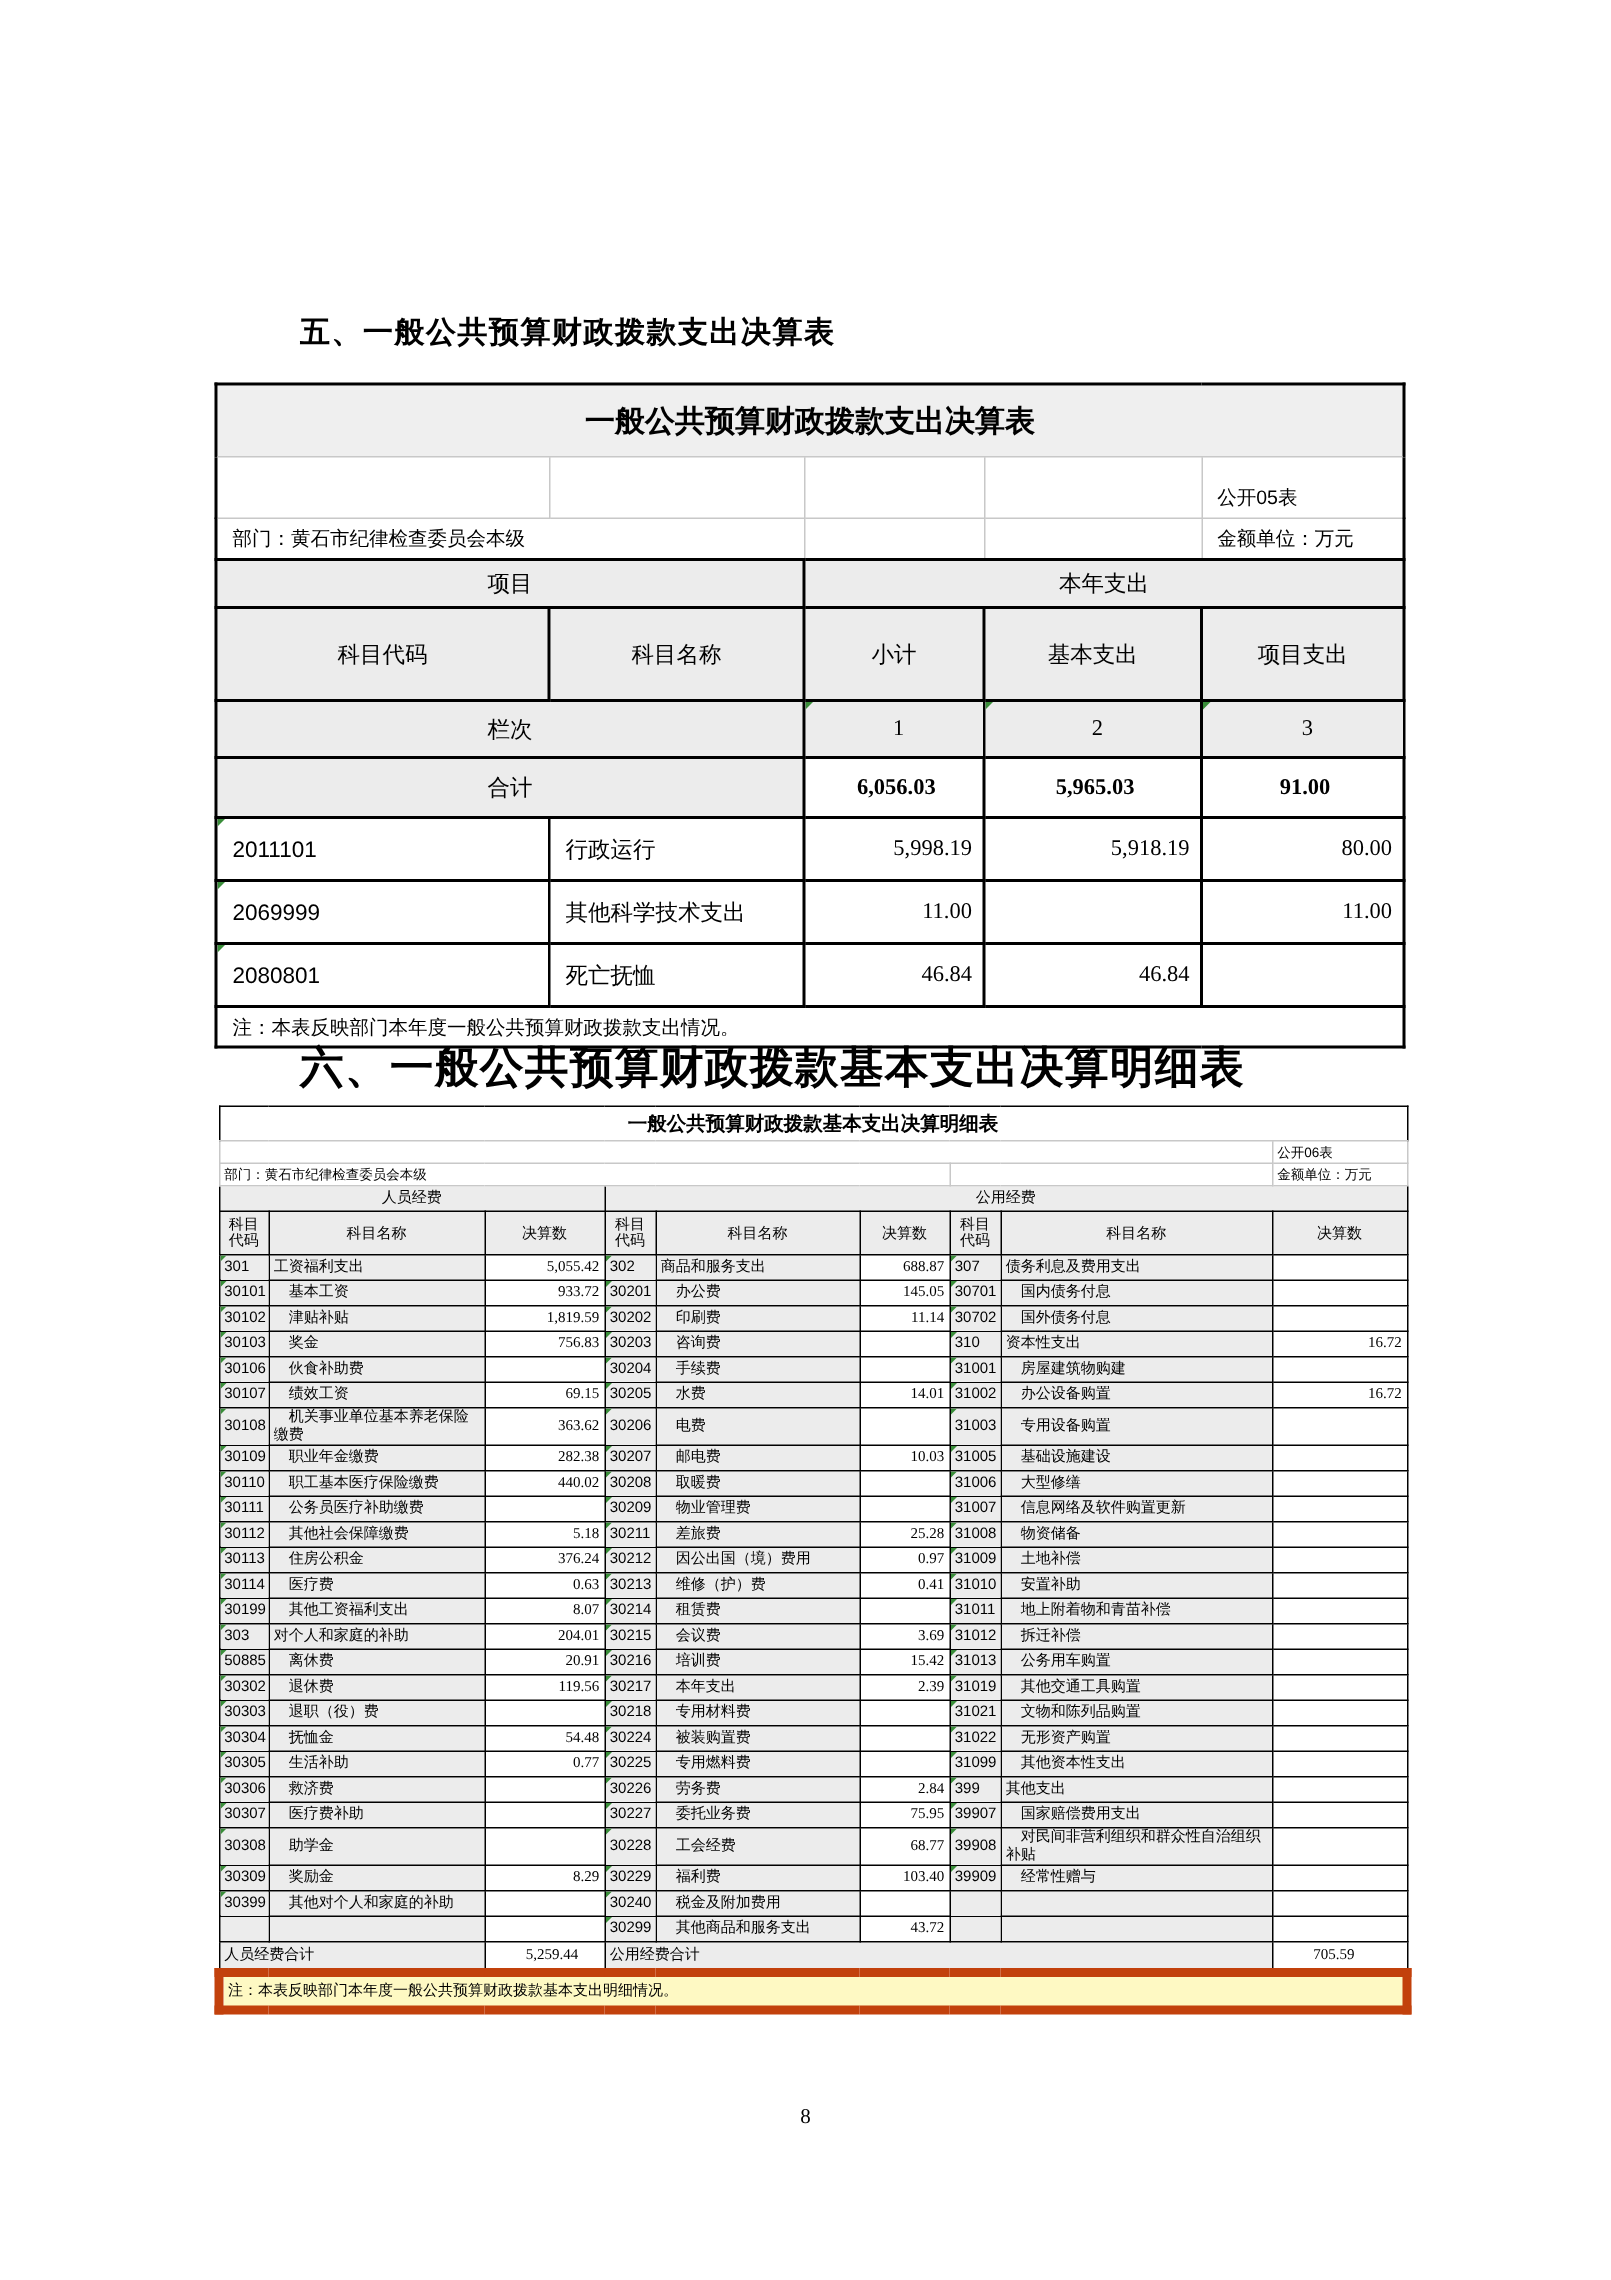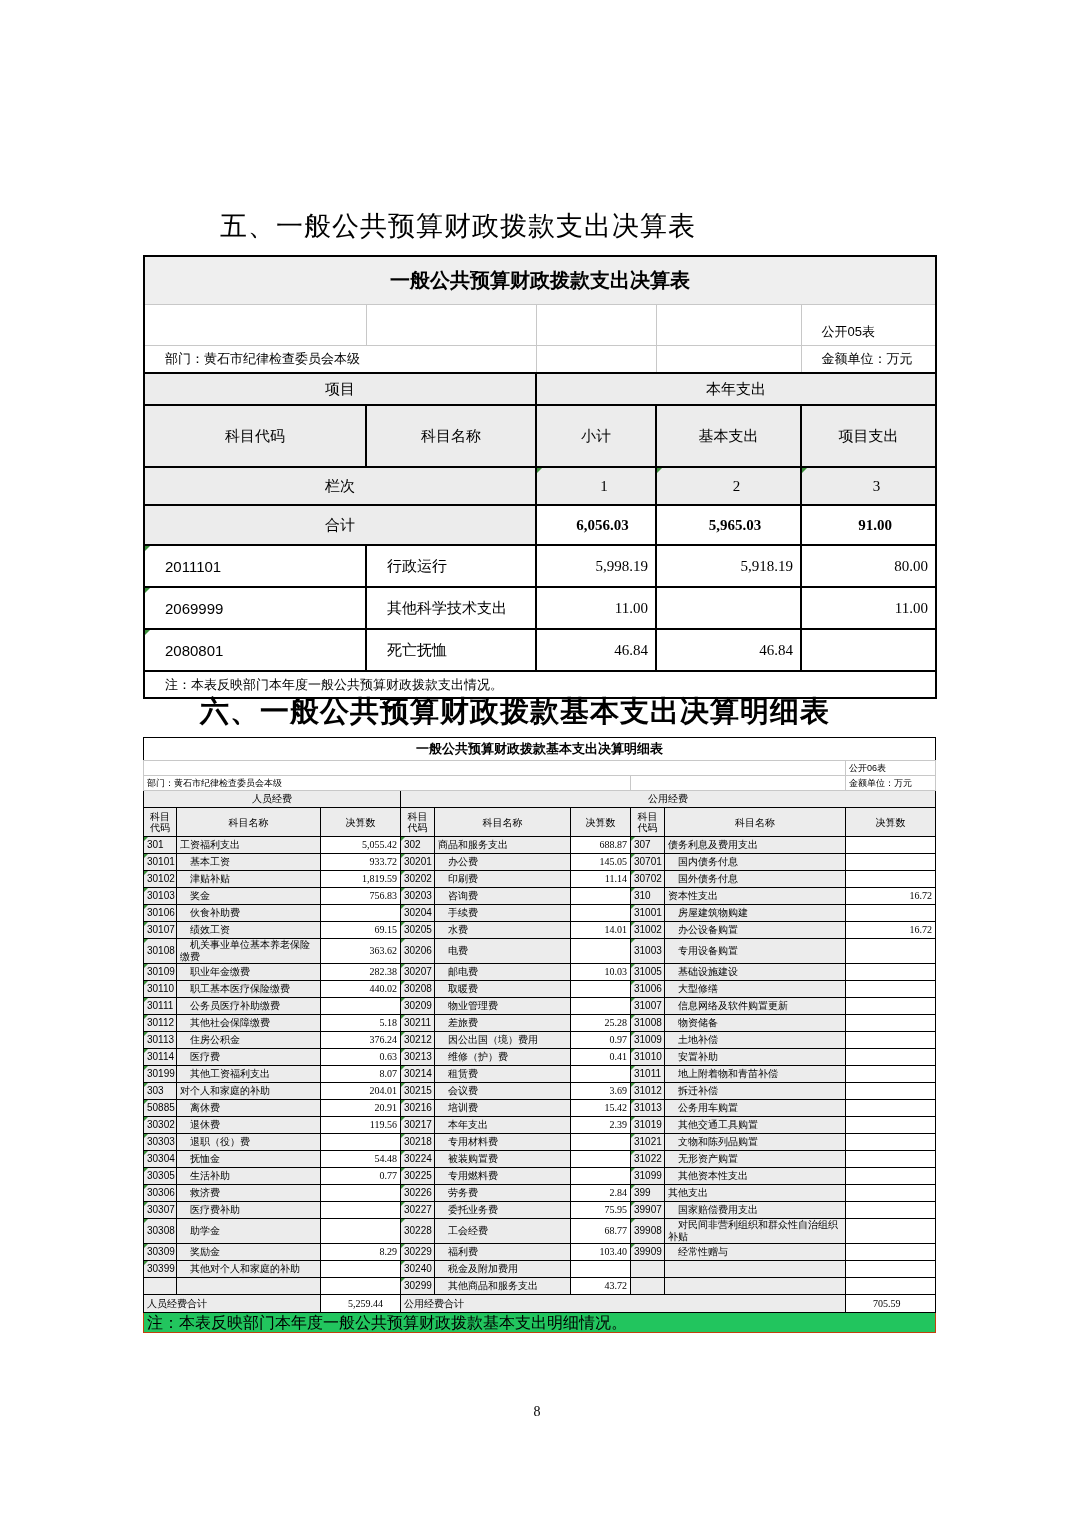--- a/index.html
+++ b/index.html
@@ -1,28 +1,28 @@
 <!DOCTYPE html>
 <html><head>
 <meta charset="utf-8">
 <style>
   html,body{margin:0;padding:0;background:#fff;}
   .page{
     position:relative;width:1074px;height:1520px;background:#ffffff;
     font-family:"Liberation Sans","DejaVu Sans",sans-serif;color:#000;
     overflow:hidden;
   }
-  .h1{position:absolute;left:200px;top:208px;font-size:27px;font-weight:normal;letter-spacing:1px;margin-left:20px;}
+  .h1{position:absolute;left:200px;top:208px;font-size:20px;font-weight:bold;letter-spacing:1px;}
   .h2{position:absolute;left:200px;top:692px;font-size:29px;font-weight:bold;letter-spacing:1px;}
   table{border-collapse:collapse;table-layout:fixed;position:absolute;left:143px;background:#fff;}
   td{overflow:hidden;vertical-align:middle;}
 
   
   .t1{top:255px;width:792px;border:2px solid #000;}
-  .t1 td{border:2px solid #000;font-size:15px;padding:0 20px;margin-left:16px;}
+  .t1 td{border:2px solid #000;font-size:15px;padding:0 10px;margin-left:16px;}
   .t1 tr.title td{height:47px;text-align:center;font-weight:bold;font-size:20px;background:#efefef;border-bottom:1px solid #c8c8c8;}
   .t1 tr.meta td{border:1px solid #c8c8c8;background:#fff;font-size:13px;height:26px;}
   .t1 tr.pub td{height:36px;vertical-align:bottom;padding-bottom:4px;}
   .t1 tr.ghead td{height:30px;text-align:center;background:#ececec;}
   .t1 tr.chead td{height:60px;text-align:center;background:#ececec;}
   .t1 tr.lanci td{height:36px;text-align:center;background:#ececec;}
   .t1 tr.total td{height:38px;background:#ececec;text-align:center;}
   .t1 tr.total td.num{background:#fff;font-weight:bold;}
   .t1 tr.r td{height:40px;background:#fff;}
   .t1 tr.note td{height:25px;border:1px solid #c8c8c8;font-size:13px;text-align:left;background:#fff;}
@@ -34,21 +34,21 @@
   .t2 td{border:1px solid #000;font-size:10px;line-height:12px;padding:0 3px;}
   .t2 tr.title td{height:22px;text-align:center;font-weight:bold;font-size:13px;background:#fff;border-bottom:1px solid #c8c8c8;}
   .t2 tr.meta td{border:1px solid #c8c8c8;background:#fff;font-size:9px;height:14px;}
   .t2 tr.ghead td{height:16px;text-align:center;background:#ececec;}
   .t2 tr.chead td{height:28px;text-align:center;background:#ececec;line-height:11px;}
   .t2 tr.r td{height:16px;}
   .t2 td.g{background:#ececec;}
   .t2 td.val{background:#fff;text-align:right;font-family:"Liberation Serif","DejaVu Serif",serif;}
   .t2 tr.sum td{height:17px;background:#ececec;text-align:left;}
   .t2 tr.sum td.val{background:#fff;padding-left:27px;}
-  .t2 tr.note td{height:19px;border:1px solid #c2410c;background:#22c55e;text-align:left;font-size:16px;}
+  .t2 tr.note td{height:19px;border:6px solid #c2410c;background:#fef9c3;text-align:left;font-size:10px;}
 
   
   .tri{position:relative;}
   .tri::before{content:"";position:absolute;top:0;left:0;width:0;height:0;
     border-top:5px solid #3a8e3a;border-right:5px solid transparent;}
   .tri:empty::before{content:none;}
   .t2 .tri::before{border-top-width:4px;border-right-width:4px;}
 
   .pagenum{position:absolute;top:1404px;left:0;width:100%;text-align:center;
     font-size:14px;font-family:"Liberation Serif","DejaVu Serif",serif;}

